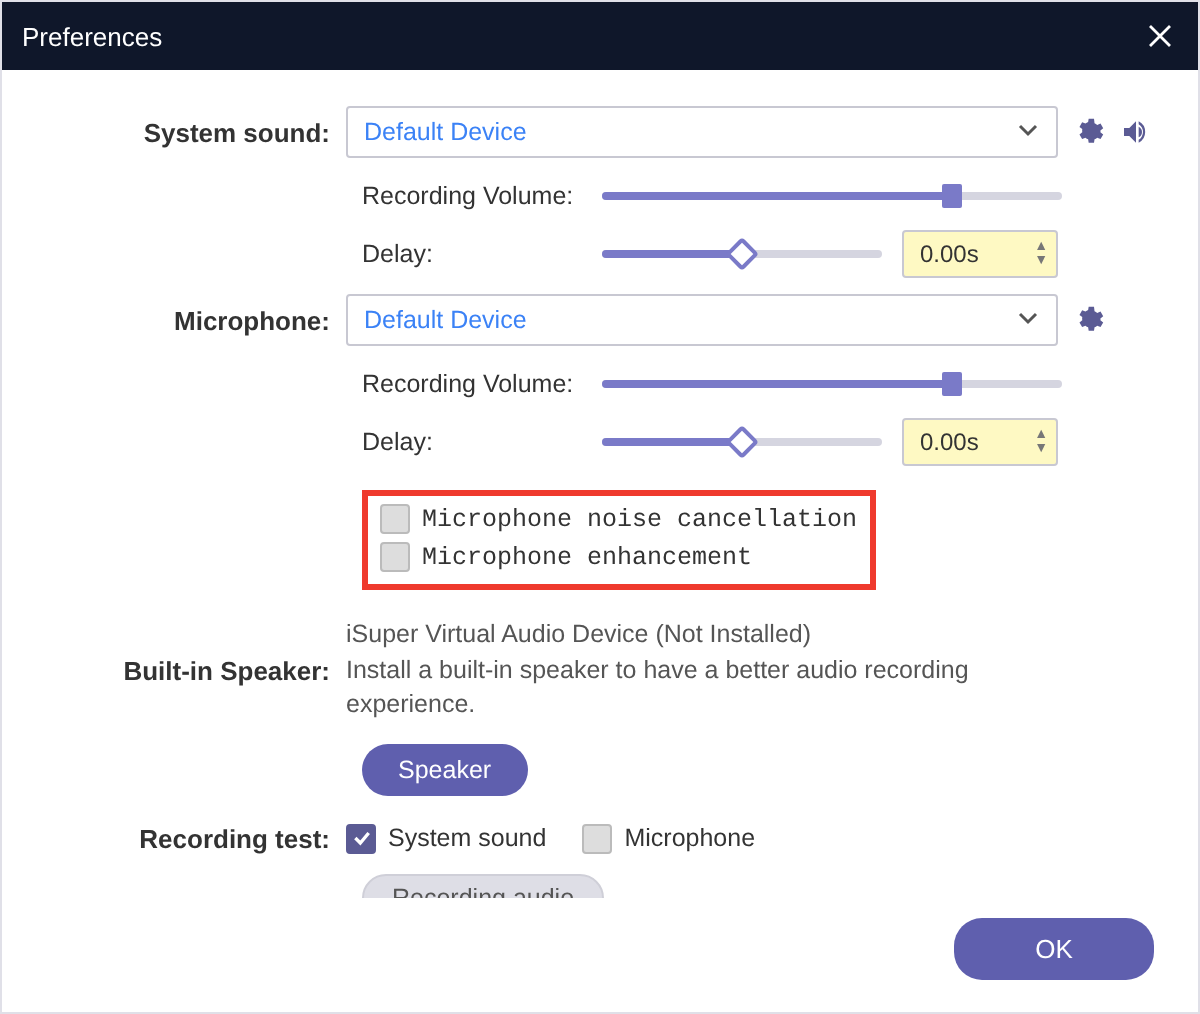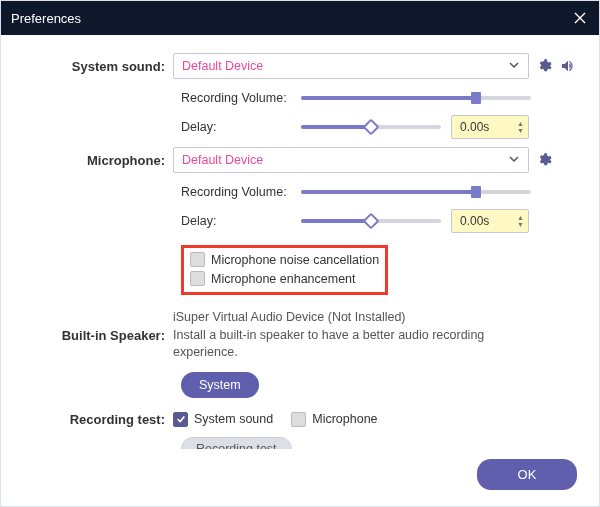--- a/index.html
+++ b/index.html
@@ -75,21 +75,21 @@
     flex: 1;
     height: 26px;
     border: 1px solid #c8c8d2;
     background: #fff;
     border-radius: 2px;
     display: flex;
     align-items: center;
     justify-content: space-between;
     padding: 0 8px;
     font-size: 12.5px;
-    color: #ec4899;
+    color: #3b82f6;
     cursor: pointer;
   }
   .select .chev { color: #555; }
   .icon-btn {
     width: 18px; height: 18px;
     display: flex; align-items: center; justify-content: center;
     color: #5b5b94;
     cursor: pointer;
   }
   .slider {
@@ -324,63 +324,63 @@
       </div>
       <div class="delay-val">
         <span>0.00s</span>
         <div class="spin">
           <span>▲</span>
           <span>▼</span>
         </div>
       </div>
     </div>
 
-    <div class="indent" style="margin-top:12px;">
+    <div class="indent" style="margin-top:12px;font-family:Liberation Mono, monospace;">
       <div class="highlight-box">
         <div class="check-row">
           <span class="checkbox"></span>
           <span>Microphone noise cancellation</span>
         </div>
         <div class="check-row">
           <span class="checkbox"></span>
           <span>Microphone enhancement</span>
         </div>
       </div>
     </div>
 
     <div class="row gap-top">
       <div class="label-col">Built-in Speaker:</div>
       <div class="field-col" style="flex-direction:column; align-items:flex-start; gap:0;">
         <div class="desc">iSuper Virtual Audio Device (Not Installed)</div>
         <div class="desc" style="max-width:340px;">Install a built-in speaker to have a better audio recording experience.</div>
       </div>
     </div>
     <div class="indent" style="margin-top:6px;">
-      <button class="btn small">System</button>
+      <button class="btn small">Speaker</button>
     </div>
 
     <div class="row gap-top">
       <div class="label-col">Recording test:</div>
       <div class="field-col" style="gap:18px;">
         <div class="check-row" style="margin-bottom:0">
           <span class="checkbox checked">
             <svg width="10" height="10" viewBox="0 0 12 12">
                 <path d="M2 6 L5 9 L10 3" stroke="#fff" stroke-width="2" fill="none"></path>
               </svg>
           </span>
           <span>System sound</span>
         </div>
         <div class="check-row" style="margin-bottom:0">
           <span class="checkbox"></span>
           <span>Microphone</span>
         </div>
       </div>
     </div>
     <div class="indent" style="margin-top:8px;">
-      <button class="btn grey">Recording test</button>
+      <button class="btn grey">Recording audio</button>
     </div>
 
   </div>
 
   <div class="footer">
     <button class="ok-btn">OK</button>
   </div>
 
 </div>
 

